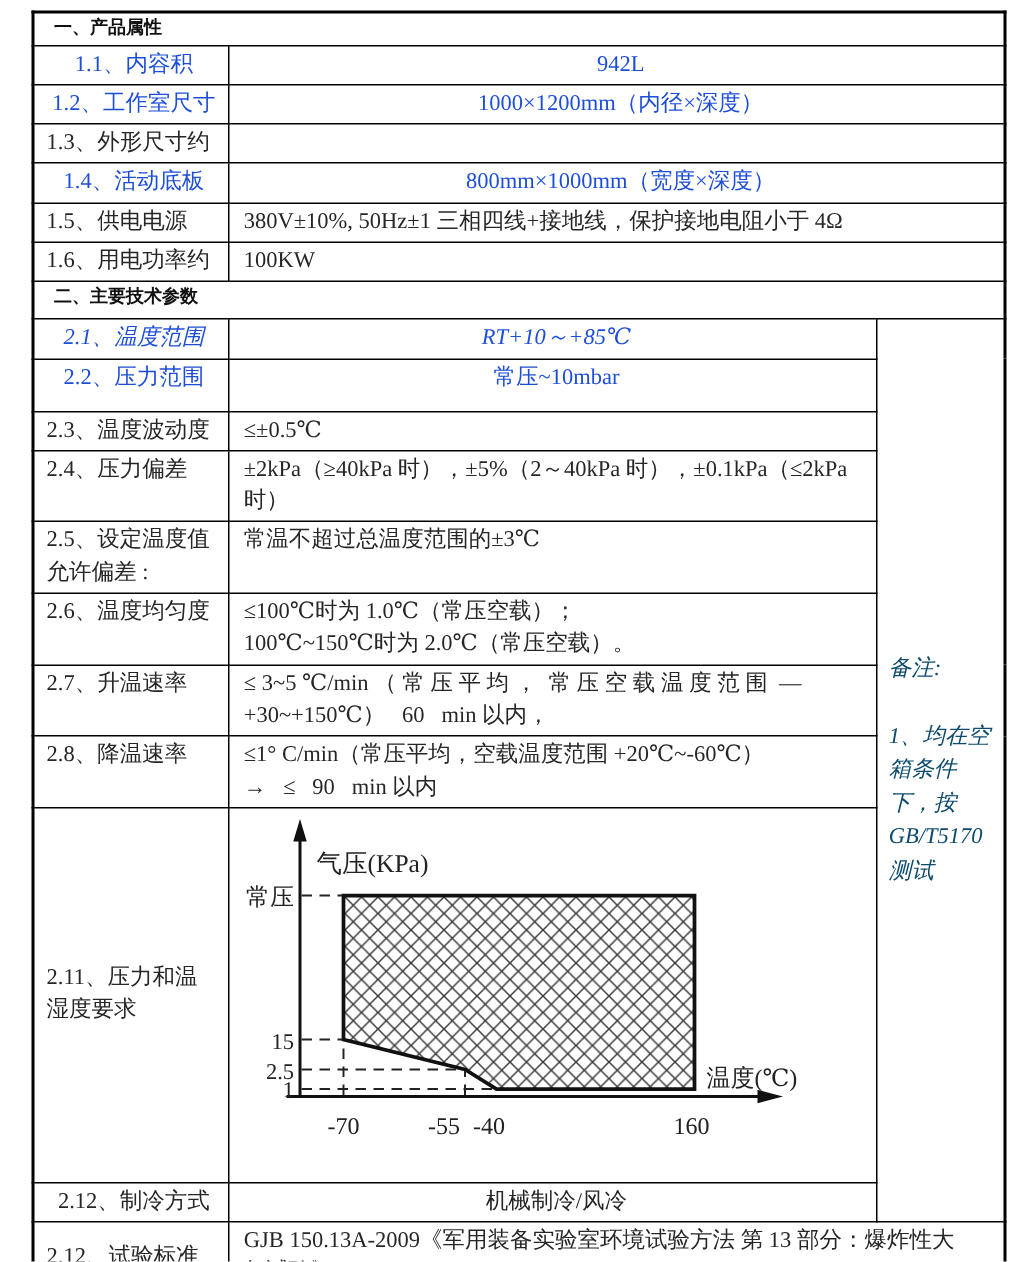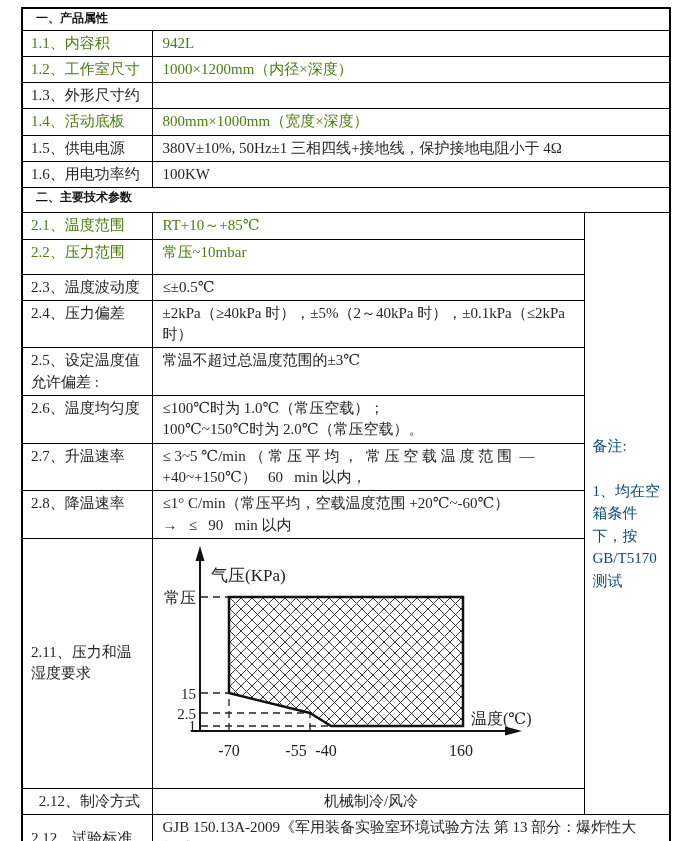--- a/index.html
+++ b/index.html
@@ -36,37 +36,37 @@
   }
   td.lbl { padding: 2px 4px 2px 8px; }
   td.val { padding: 2px 4px 2px 10px; }
   tr.sec td {
     font-weight: 700;
     font-size: 12px;
     padding: 1px 8px 1px 13px;
     color: #111;
     margin-top: 44px;
   }
-  tr.muted td.lbl, tr.muted td.val { color: #4d7c0f; }
+  tr.muted td.lbl, tr.muted td.val { color: #1d4ed8; text-align: center; }
   td.v-mid { vertical-align: middle; }
   td.remark {
     vertical-align: middle;
     padding: 2px 4px 2px 8px;
     line-height: 1.5;
     color: #0c4a6e;
   }
   td.chart-cell { position: relative; padding: 0; }
   svg.chart { position: absolute; left: 0; top: 4px; display: block; }
   svg.chart text { fill: #222; font-family: "Liberation Serif", "DejaVu Serif", serif; }
   
   tr.h22  { height: 22px; }
   tr.h23  { height: 23px; }
   tr.h18  { height: 18px; }
   tr.h25  { height: 25px; }
-  tr.h21  { height: 21px; }
+  tr.h21  { height: 21px; font-style: italic; }
   tr.h35  { height: 35px; }
   tr.h46  { height: 46px; margin-top: 32px; }
   tr.h40  { height: 40px; }
   tr.h45  { height: 45px; padding-left: 18px; }
   tr.h250 { height: 250px; }
   tr.h20  { height: 20px; text-align: center; }
   tr.h43  { height: 43px; }
 </style>
 </head>
 <body>
@@ -143,21 +143,21 @@
       <td class="val">常温不超过总温度范围的±3℃</td>
     </tr>
     <tr class="h45">
       <td class="lbl">2.6、温度均匀度</td>
       <td class="val">≤100℃时为 1.0℃（常压空载）；
 100℃~150℃时为 2.0℃（常压空载）。</td>
     </tr>
     <tr class="h40">
       <td class="lbl">2.7、升温速率</td>
       <td class="val">≤ 3~5 ℃/min （ 常 压 平 均 ，  常 压 空 载 温 度 范 围  —
-+40~+150℃）   60   min 以内，</td>
++30~+150℃）   60   min 以内，</td>
     </tr>
     <tr class="h45">
       <td class="lbl">2.8、降温速率</td>
       <td class="val">≤1° C/min（常压平均，空载温度范围 +20℃~-60℃）
 →   ≤   90   min 以内</td>
     </tr>
 
     <tr class="h250">
       <td class="lbl v-mid">2.11、压力和温
 湿度要求</td>

